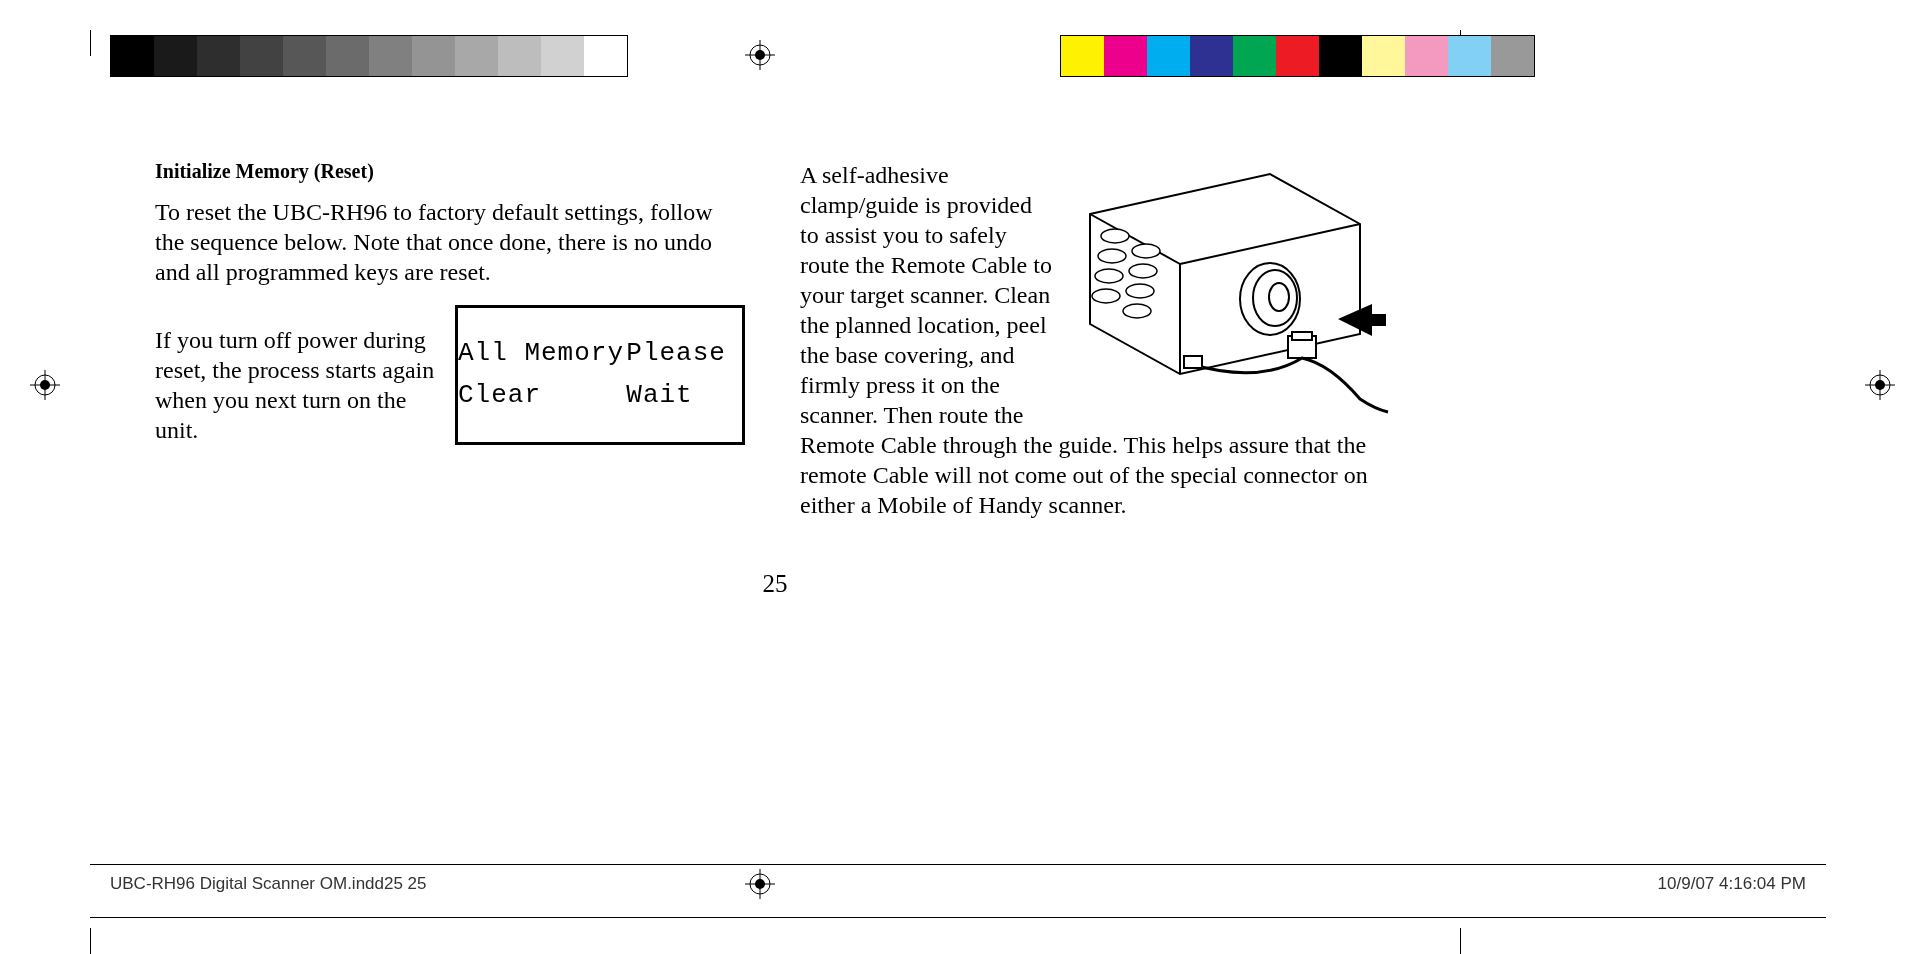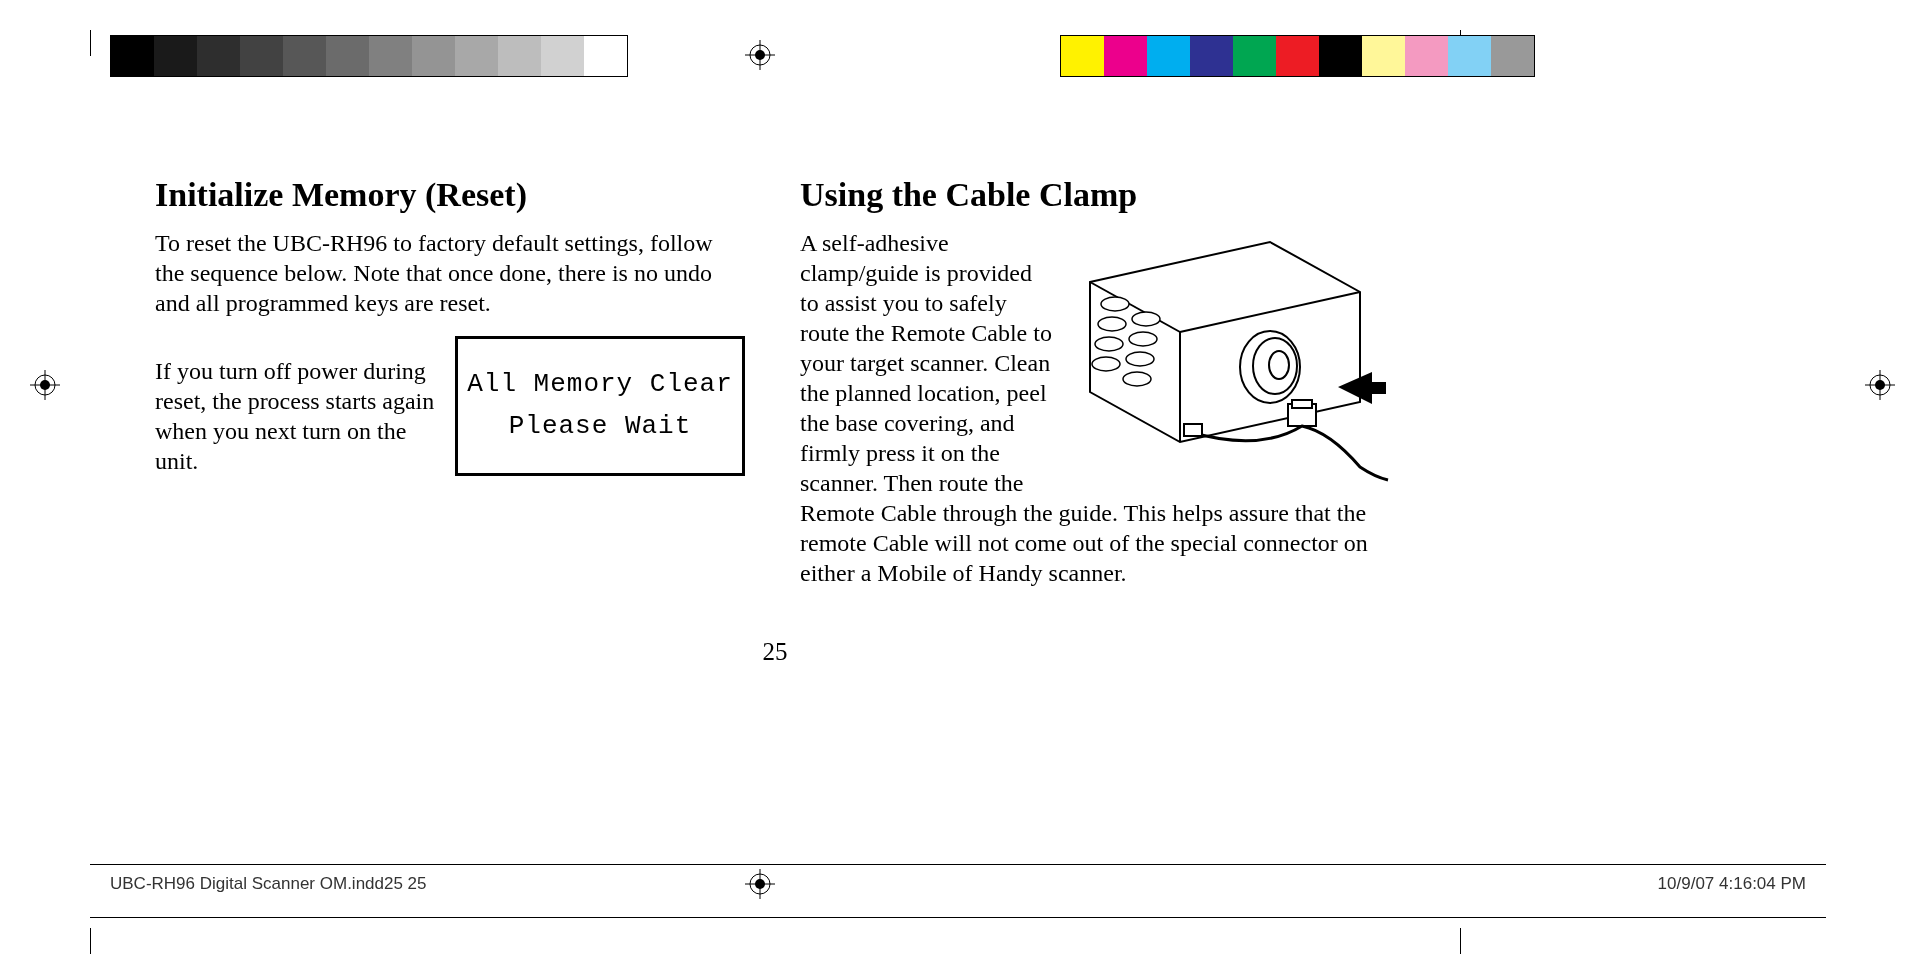--- a/index.html
+++ b/index.html
@@ -68,42 +68,41 @@
   .columns {
     display: flex;
     gap: 55px;
   }
   .col {
     width: 590px;
   }
   h2 {
     font-family: Georgia, 'Times New Roman', serif;
     font-weight: bold;
-    font-size: 34px;
+    font-size: 20px;
     margin-bottom: 14px;
-    margin-top: 16px;
   }
   p {
     font-family: Georgia, 'Times New Roman', serif;
     font-size: 24px;
     line-height: 1.25;
     margin-bottom: 18px;
   }
   .no-margin { margin-bottom: 0; }
   .left-col-wrap {
     display: flex;
     align-items: flex-end;
   }
   .left-col-wrap p { flex: 1; margin-bottom: 0; }
   .lcd-box {
     border: 3px solid #000;
     width: 290px;
     height: 140px;
     display: flex;
-    flex-direction: column;
+    flex-direction: row;
     justify-content: center;
     align-items: center;
     font-family: 'Courier New', monospace;
     font-size: 26px;
     letter-spacing: 1px;
     font-weight: normal;
     line-height: 1.6;
     flex-shrink: 0;
   }
   .right-col-wrap {
@@ -251,21 +250,20 @@
       <div class="left-col-wrap">
         <p>If you turn off power during reset, the process starts again when you next turn on the unit.</p>
         <div class="lcd-box">
           <div>All Memory Clear</div>
           <div>Please Wait</div>
         </div>
       </div>
     </div>
 
     <div class="col">
-      <h2>Using the Cable Clamp</h2>
       <div class="right-col-wrap">
         <svg class="scanner-illus" viewBox="0 0 330 250">
 
           <polygon points="30,50 210,10 300,60 300,170 120,210 30,160" fill="#fff" stroke="#000" stroke-width="2"></polygon>
           <line x1="120" y1="100" x2="120" y2="210" stroke="#000" stroke-width="2"></line>
           <line x1="30" y1="50" x2="120" y2="100" stroke="#000" stroke-width="2"></line>
           <line x1="120" y1="100" x2="300" y2="60" stroke="#000" stroke-width="2"></line>
 
           <ellipse cx="210" cy="135" rx="30" ry="36" fill="#fff" stroke="#000" stroke-width="2"></ellipse>
           <ellipse cx="215" cy="134" rx="22" ry="28" fill="#fff" stroke="#000" stroke-width="2"></ellipse>

